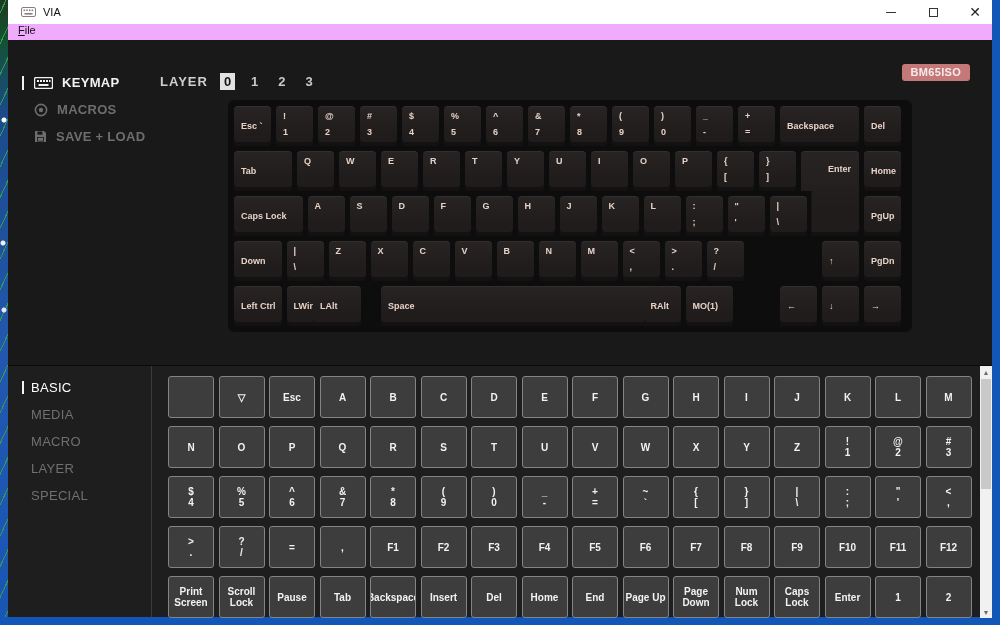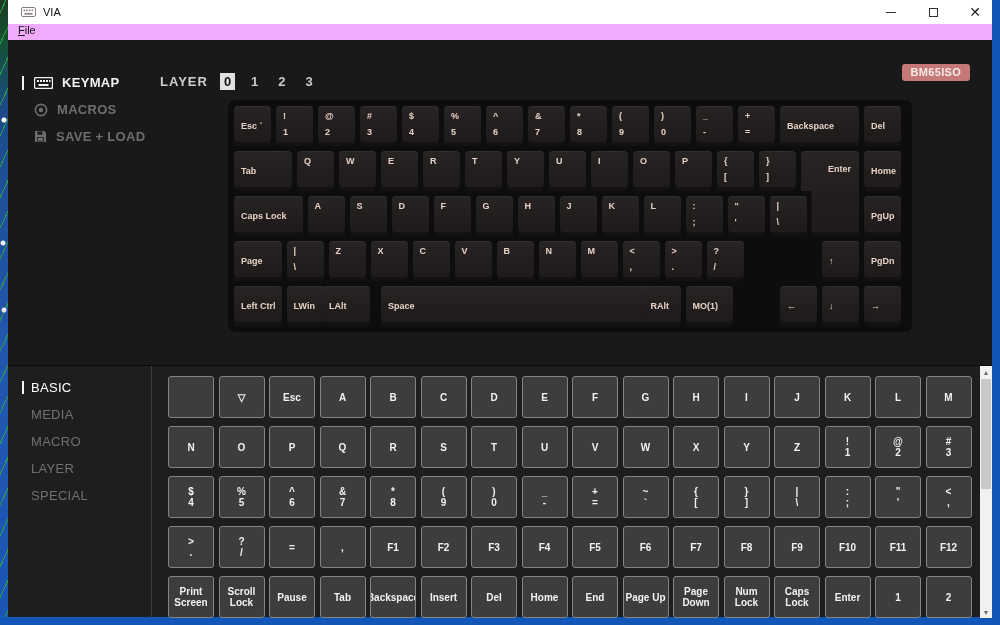--- a/index.html
+++ b/index.html
@@ -404,21 +404,21 @@
           <div class="kkey" style="left: 541.5px; top: 96px; width: 37px; height: 40px;">
             <div class="k2">
               <span class="kt">|</span>
               <span class="kb">\</span>
             </div>
           </div>
           <div class="kkey" style="left: 636px; top: 96px; width: 37px; height: 40px;">
             <span class="kc">PgUp</span>
           </div>
           <div class="kkey" style="left: 6px; top: 141px; width: 47.5px; height: 40px;">
-            <span class="kc">Page</span>
+            <span class="kc">Down</span>
           </div>
           <div class="kkey" style="left: 58.5px; top: 141px; width: 37px; height: 40px;">
             <div class="k2">
               <span class="kt">|</span>
               <span class="kb">\</span>
             </div>
           </div>
           <div class="kkey" style="left: 100.5px; top: 141px; width: 37px; height: 40px;">
             <div class="k2">
               <span class="kt">Z</span>
@@ -484,21 +484,21 @@
           </div>
           <div class="kkey" style="left: 636px; top: 141px; width: 37px; height: 40px;">
             <span class="kc">PgDn</span>
           </div>
           <div class="kkey" style="left: 6px; top: 186px; width: 47.5px; height: 40px;">
             <span class="kc">Left Ctrl</span>
           </div>
           <div class="kkey" style="left: 58.5px; top: 186px; width: 37px; height: 40px;">
             <span class="kc">LWin</span>
           </div>
-          <div class="kkey" style="left: 94px; top: 186px; width: 47.5px; height: 40px;">
+          <div class="kkey" style="left: 85px; top: 186px; width: 47.5px; height: 40px;">
             <span class="kc">LAlt</span>
           </div>
           <div class="kkey" style="left: 153px; top: 186px; width: 291px; height: 40px;">
             <span class="kc">Space</span>
           </div>
           <div class="kkey" style="left: 415.5px; top: 186px; width: 37px; height: 40px;">
             <span class="kc">RAlt</span>
           </div>
           <div class="kkey" style="left: 457.5px; top: 186px; width: 47.5px; height: 40px;">
             <span class="kc">MO(1)</span>

